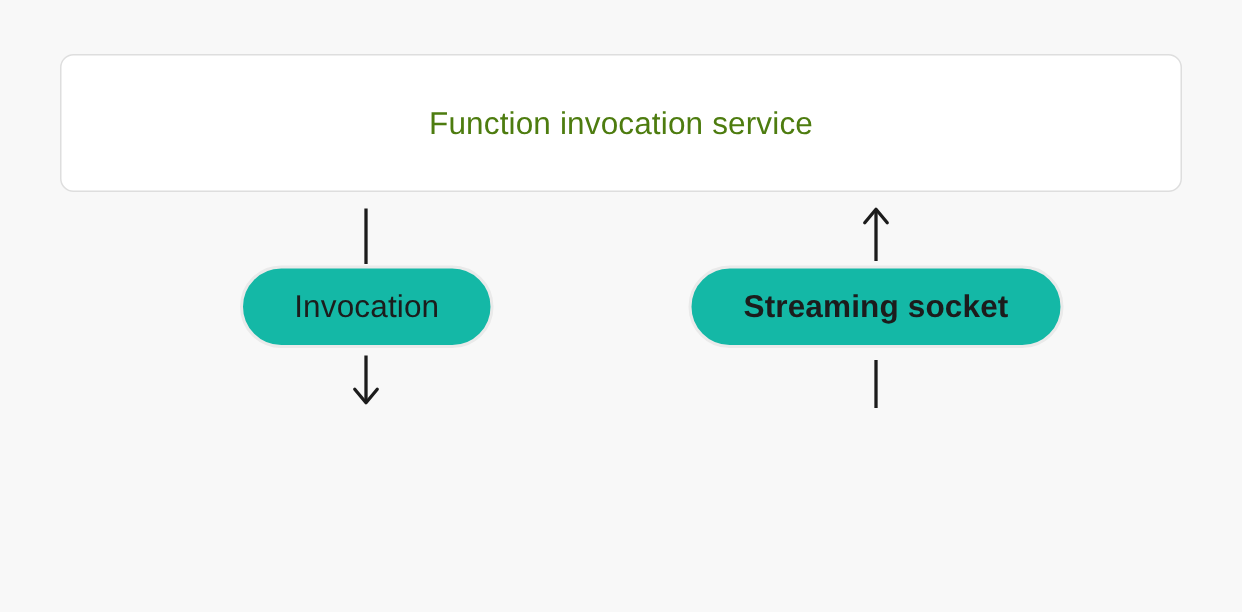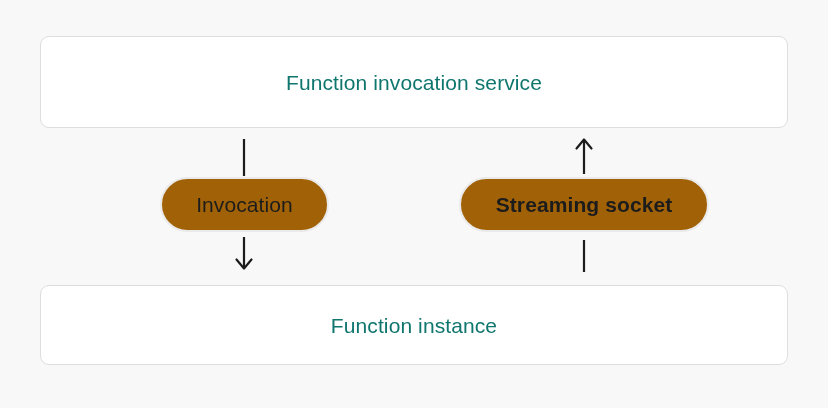--- a/index.html
+++ b/index.html
@@ -25,21 +25,21 @@
     box-sizing: border-box;
     background: #ffffff;
     border: 1px solid #dedede;
     border-radius: 9px;
     display: flex;
     align-items: center;
     justify-content: center;
   }
   .node-box .node-label {
     font-size: 21px;
-    color: #0f766e;
+    color: #4d7c0f;
     line-height: 1;
     letter-spacing: 0.1px;
     white-space: nowrap;
   }
 
   #box-service {
     left: 40px;
     top: 36px;
     width: 748px;
     height: 92px;
@@ -48,21 +48,21 @@
     left: 40px;
     top: 285px;
     width: 748px;
     height: 80px;
   }
 
   
   .pill {
     position: absolute;
     box-sizing: border-box;
-    background: #a16207;
+    background: #14b8a6;
     border: 2px solid #eaeaea;
     border-radius: 999px;
     display: flex;
     align-items: center;
     justify-content: center;
   }
   .pill .pill-label {
     font-size: 21px;
     color: #1c1c1c;
     line-height: 1;
@@ -109,23 +109,20 @@
 </style>
 </head>
 <body>
 
 <div id="diagram">
 
   <div class="node-box" id="box-service">
     <span class="node-label">Function invocation service</span>
   </div>
 
-  <div class="node-box" id="box-instance">
-    <span class="node-label">Function instance</span>
-  </div>
 
   <div class="pill" id="pill-invocation">
     <span class="pill-label">Invocation</span>
   </div>
 
   <div class="pill" id="pill-streaming">
     <span class="pill-label">Streaming socket</span>
   </div>
 
   <svg id="connectors" viewBox="0 0 828 408">

